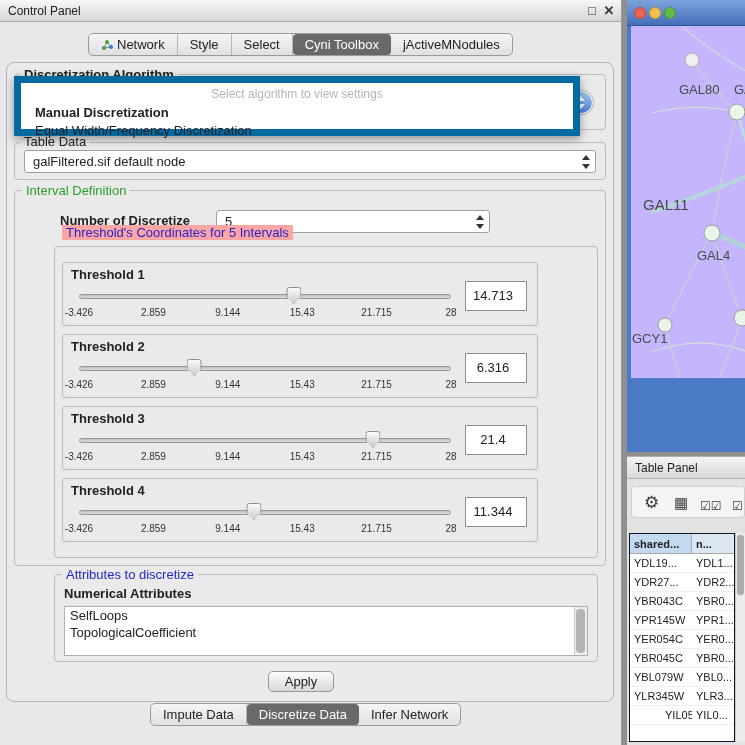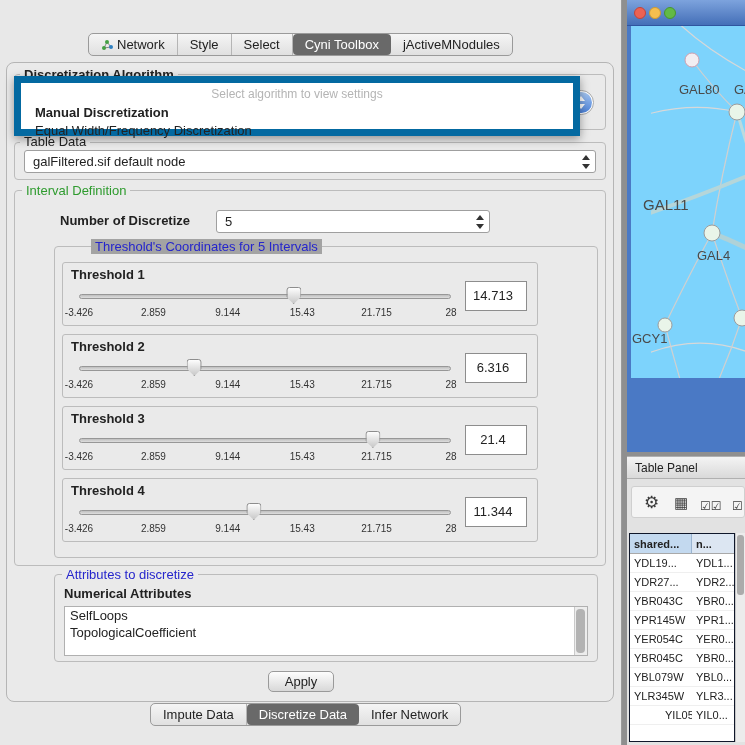--- a/index.html
+++ b/index.html
@@ -101,21 +101,21 @@
   
   #network-window { position:absolute; left:627px; top:0; width:118px; height:452px;
     background:#4a79c5; }
   .net-titlebar { position:absolute; left:0; top:0; width:100%; height:26px;
     background:linear-gradient(#7da3dd,#446fb8); border-bottom:1px solid #2f55a0; }
   .light { position:absolute; top:7px; width:12px; height:12px; border-radius:50%; }
   .light.red { left:7px; background:#ec6253; border:1px solid #c2443a; }
   .light.yellow { left:22px; background:#f5bf4f; border:1px solid #cf9b32; }
   .light.green { left:37px; background:#62ba46; border:1px solid #47962f; }
   .net-canvas { position:absolute; left:4px; top:26px; width:114px; height:352px;
-    background:#7dd3fc; overflow:hidden;padding-left:20px; }
+    background:#c4b5fd; overflow:hidden;padding-left:20px; }
   .net-label { position:absolute; font-size:13px; color:#4a4a4a; white-space:nowrap; }
 
   
   #table-panel { position:absolute; left:627px; top:456px; width:118px; height:289px;
     background:#e2e2e2; }
   .tp-header { position:absolute; left:0; top:0; width:100%; height:23px;
     background:linear-gradient(#f4f4f4,#d9d9d9); border-top:1px solid #b0b0b0;
     border-bottom:1px solid #b0b0b0; font-size:12px; line-height:22px; }
   .tp-title { position:absolute; left:8px; }
   .tp-toolbar { position:absolute; left:4px; top:30px; width:114px; height:32px;
@@ -132,20 +132,25 @@
   .tp-scroll { position:absolute; left:108px; top:77px; width:10px; height:209px;
     background:#ececec; border-left:1px solid #c6c6c6; }
   .tp-scroll .thumb-v { position:absolute; left:1px; top:2px; width:7px; height:60px;
     border-radius:3px; background:#ababab; }
 </style>
 </head>
 <body>
 
 <div id="control-panel">
 
+  <div class="cp-titlebar">
+    <span class="cp-title">Control Panel</span>
+    <span class="win-icon" style="left:584px;">□</span>
+    <span class="win-icon" style="left:601px; font-weight:bold;">✕</span>
+  </div>
 
   <div class="tabstrip" style="left:88px; top:33px;">
     <div class="tab">
       <svg width="12" height="12" viewBox="0 0 12 12">
         <line x1="3" y1="9" x2="6" y2="3" stroke="#888" stroke-width="1"></line>
         <line x1="6" y1="3" x2="10" y2="8" stroke="#888" stroke-width="1"></line>
         <line x1="3" y1="9" x2="10" y2="8" stroke="#888" stroke-width="1"></line>
         <circle cx="3" cy="9" r="2" fill="#44a044"></circle>
         <circle cx="6" cy="3" r="2" fill="#44a044"></circle>
         <circle cx="10" cy="8" r="2" fill="#2e7fc0"></circle>
@@ -200,21 +205,21 @@
   <span class="abs" style="left:60px; top:213px; font-size:13px; font-weight:bold;">Number of Discretize</span>
   <div class="combo" style="left:216px; top:210px; width:274px; height:23px;">
     <span class="val">5</span>
     <span class="stepper">
         <span class="up"></span>
         <span class="dn"></span>
       </span>
   </div>
 
   <div class="groupbox" style="left:54px; top:246px; width:544px; height:312px;"></div>
-  <span class="group-label blue" style="left:62px; top:239px; background:#a3a3a3;margin-left:29px;">Threshold's Coordinates for 5 Intervals</span>
+  <span class="group-label blue" style="left:62px; top:225px; background:#fca5a5;">Threshold's Coordinates for 5 Intervals</span>
 
   <div class="thr-box" style="top:262px;">
     <span class="thr-label">Threshold 1</span>
     <div class="slider">
       <div class="track"></div>
       <div class="thumb" style="left: 57.7%;"></div>
     </div>
     <div class="ticks">
       <span class="tick" style="left:0%;">-3.426</span>
       <span class="tick" style="left:20%;">2.859</span>

